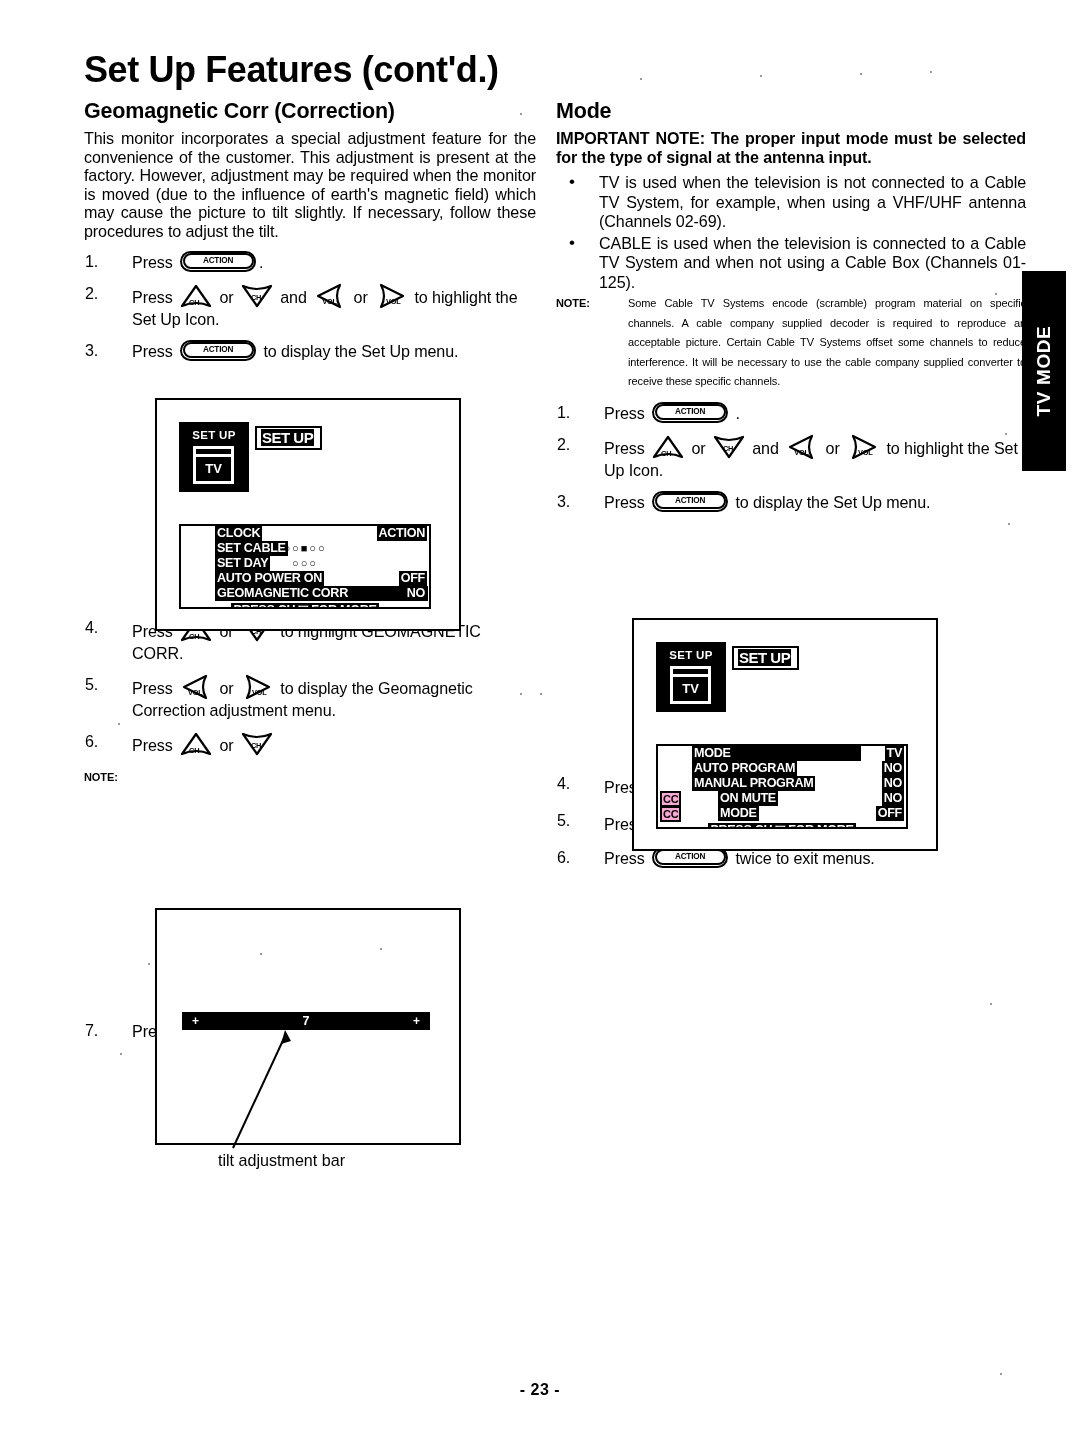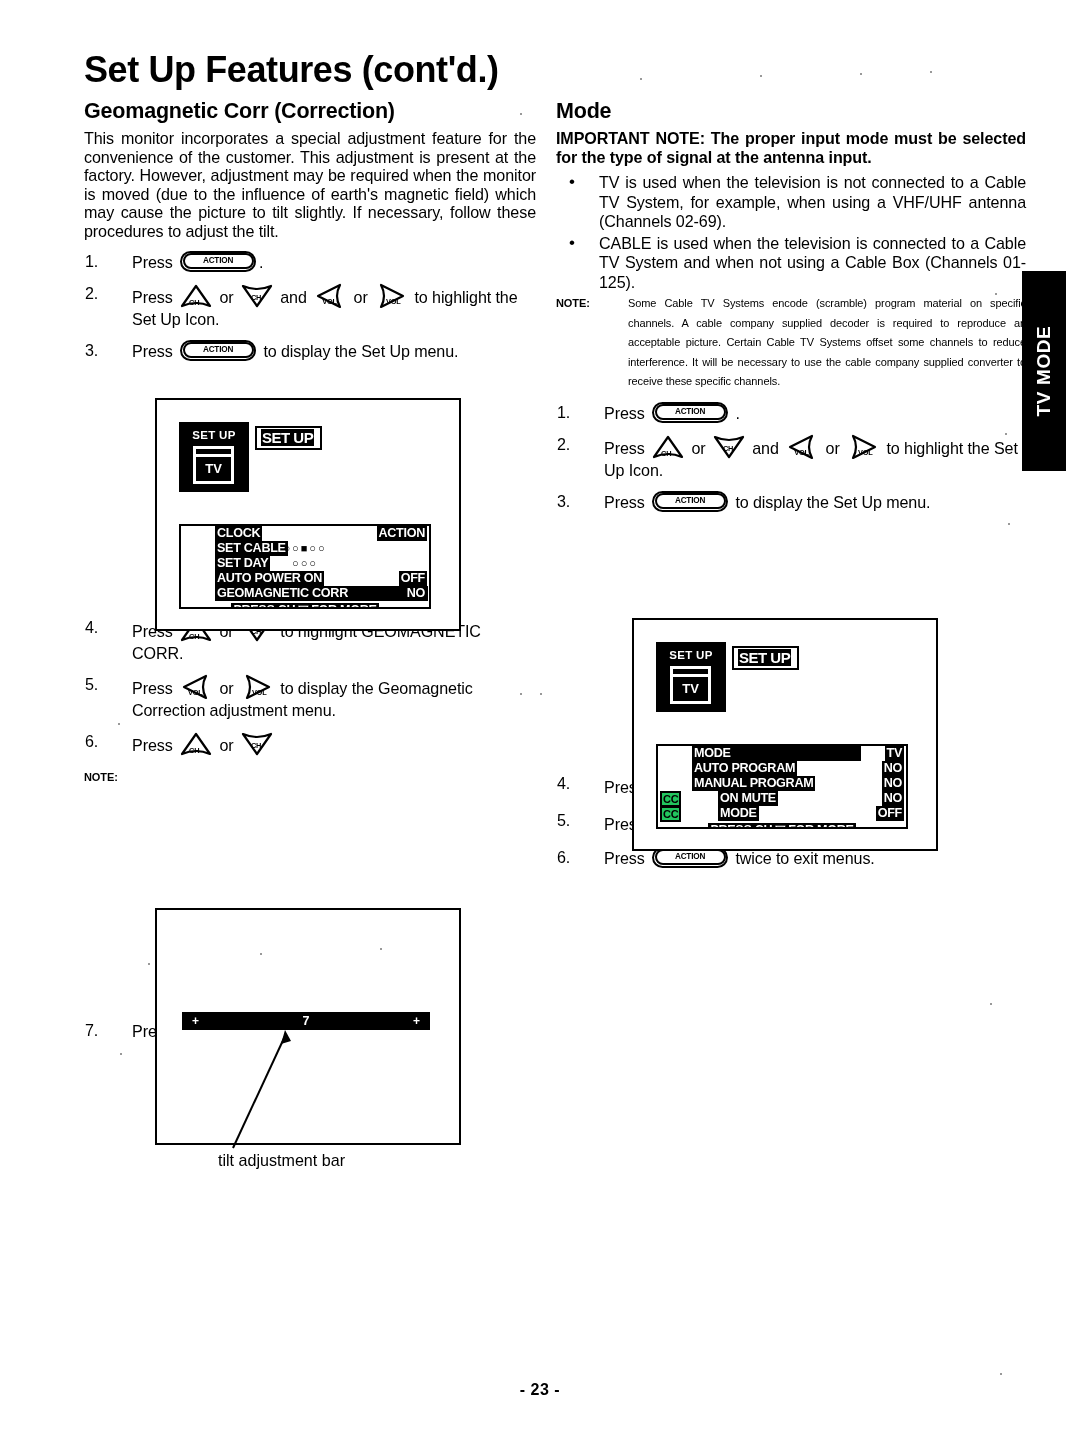--- a/index.html
+++ b/index.html
@@ -252,21 +252,21 @@
     letter-spacing: -0.3px;
     line-height: 16px;
     margin-top: 1px;
   }
   .osd-footer .blk {
     background: #000; color: #fff; padding: 0 2px;
   }
   .osd-cc {
     display: inline-block;
     border: 2px solid #000;
-    background: #22c55e; color: #000;
+    background: #f9a8d4; color: #000;
     font-size: 11px;
     line-height: 12px;
     padding: 0 1px;
     vertical-align: 1px;
   }
 
   
   #tilt-frame {
     position: absolute;
     left: 155px; top: 905px;

